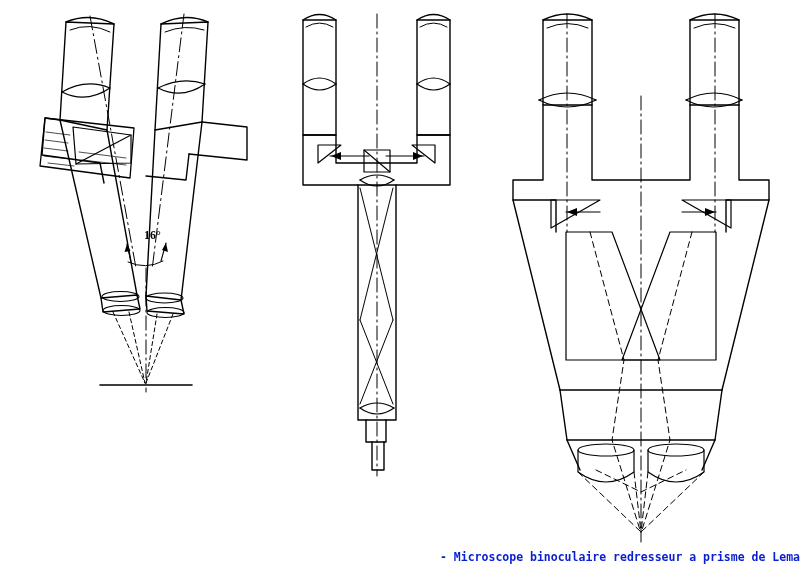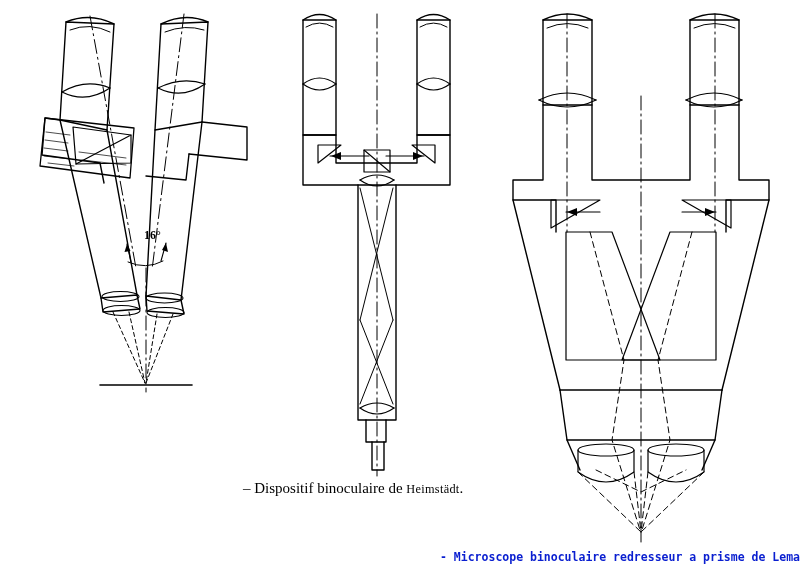--- a/index.html
+++ b/index.html
@@ -220,21 +220,18 @@
           <path d="M641,96 L641,545"></path>
         </g>
 
         <path d="M596,470 L641,492 L686,470" stroke-width="1" stroke-dasharray="6,4"></path>
       </g>
 
     </g>
   </svg>
 
 
-  <div class="cap" id="cap-heimstadt">
-    <span>– </span><span>Dispositif binoculaire de </span><span class="sc">Heimstädt</span><span>.</span>
-  </div>
 
   <div class="cap" id="cap-leman">- Microscope binoculaire redresseur a prisme de Leman</div>
 
   <div class="cap" id="angle-label">16°</div>
 
 </div>
 
 </body></html>

